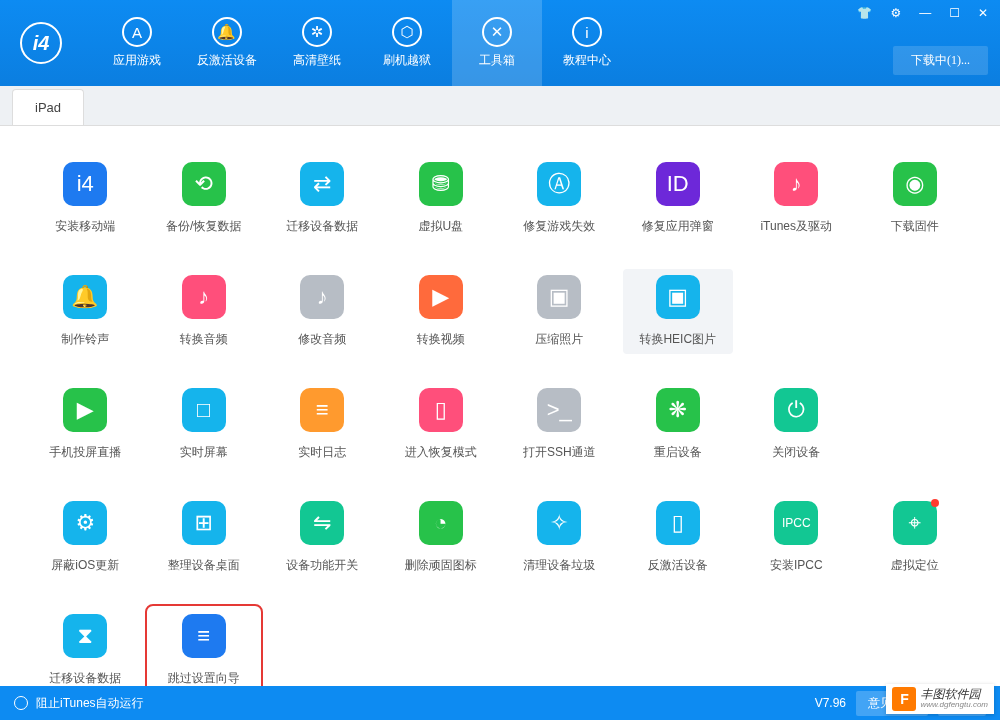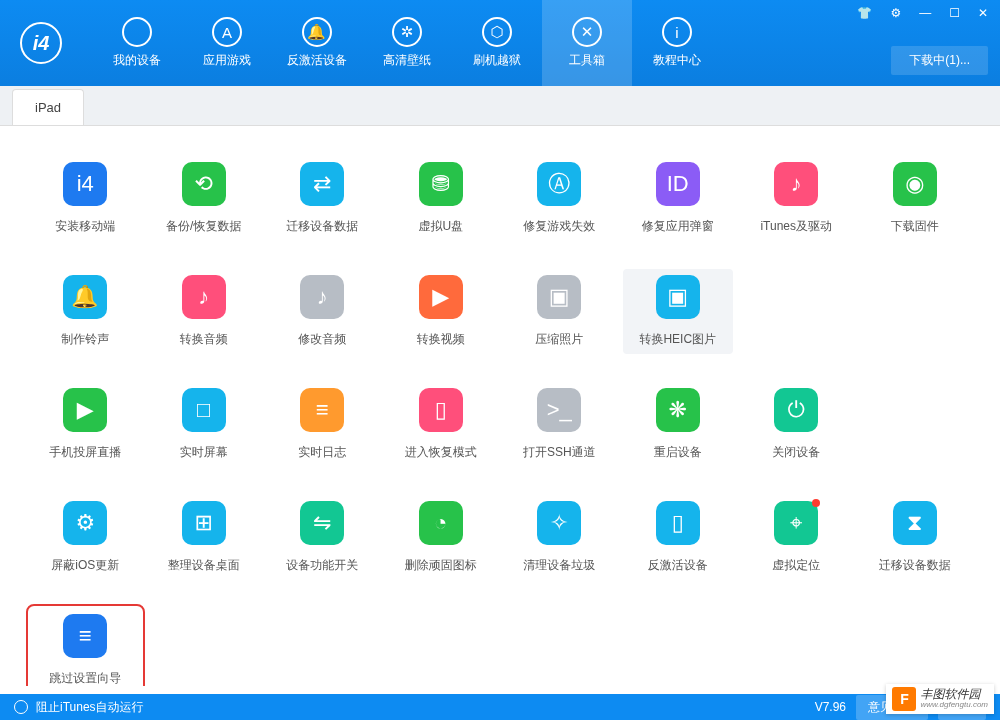--- a/index.html
+++ b/index.html
@@ -13,57 +13,53 @@
 .logo-sub { font-size: 12px; opacity: .9; }
 
 .nav { display: flex; margin-left: 30px; height: 100%; }
 .nav-item { width: 90px; display: flex; flex-direction: column; align-items: center; justify-content: center; color: #fff; cursor: pointer; gap: 5px; }
 .nav-item.active { background: rgba(255,255,255,0.18); }
 .nav-icon { width: 30px; height: 30px; border: 2px solid #fff; border-radius: 50%; display: flex; align-items: center; justify-content: center; font-size: 15px; }
 .nav-label { font-size: 12px; }
 
 .win-ctrl { position: absolute; top: 4px; right: 8px; display: flex; gap: 10px; color: #fff; font-size: 12px; }
 .win-ctrl span { cursor: pointer; padding: 2px 4px; }
-.dl-btn { position: absolute; top: 46px; right: 12px; background: rgba(255,255,255,0.15); color: #fff; padding: 6px 18px; font-size: 12px; border-radius: 2px; cursor: pointer; }
+.dl-btn { position: absolute; top: 46px; right: 12px; background: rgba(255,255,255,0.15); color: #fff; padding: 6px 18px; font-size: 12px; border-radius: 2px; cursor: pointer; font-family: Liberation Serif, serif; }
 
 .tabs { height: 40px; background: #eef1f4; display: flex; align-items: flex-end; padding: 0 12px; border-bottom: 1px solid #ddd; }
 .tab { padding: 10px 22px; background: #fff; border: 1px solid #ddd; border-bottom: none; font-size: 13px; color: #444; border-radius: 4px 4px 0 0; cursor: pointer; }
 
 .content { padding: 30px 30px 10px; height: 560px; overflow-y: auto; }
 .grid { display: grid; grid-template-columns: repeat(8, 1fr); gap: 28px 8px; }
 .tool { display: flex; flex-direction: column; align-items: center; gap: 12px; cursor: pointer; padding: 6px 2px; border-radius: 4px; position: relative; }
 .tool.hover { background: #f2f4f7; }
 .tool.boxed { outline: 2px solid #e53935; outline-offset: 2px; }
 .tool-icon { width: 44px; height: 44px; border-radius: 10px; display: flex; align-items: center; justify-content: center; color: #fff; font-size: 22px; position: relative; }
 .tool-label { font-size: 12px; color: #555; white-space: nowrap; }
 .dot { position: absolute; top: -2px; right: -2px; width: 8px; height: 8px; background: #ff3b30; border-radius: 50%; }
 
-.footer { position: absolute; bottom: 0; left: 0; right: 0; height: 26px; background: #0d8bf2; color: #fff; display: flex; align-items: center; padding: 0 14px; font-size: 12px; }
+.footer { position: absolute; bottom: 0; left: 0; right: 0; height: 34px; background: #0d8bf2; color: #fff; display: flex; align-items: center; padding: 0 14px; font-size: 12px; }
 .ft-circle { width: 14px; height: 14px; border: 1.5px solid #fff; border-radius: 50%; margin-right: 8px; }
 .ft-right { margin-left: auto; display: flex; align-items: center; gap: 10px; }
 .ft-btn { background: rgba(255,255,255,0.22); padding: 4px 12px; border-radius: 2px; cursor: pointer; }
 
 .watermark { position: absolute; right: 6px; bottom: 6px; background: #fff; display: flex; align-items: center; padding: 3px 6px; box-shadow: 0 1px 4px rgba(0,0,0,.2); font-size: 12px; color: #333; gap: 4px; }
 .wm-icon { width: 24px; height: 24px; background: #ff7a00; color: #fff; font-weight: bold; display: flex; align-items: center; justify-content: center; border-radius: 3px; font-size: 14px; }
 .wm-text { line-height: 1.1; font-style: italic; }
 .wm-sub { font-size: 8px; color: #888; }
 </style>
 </head>
 <body>
 
 <div class="header">
   <div class="logo-area">
     <div class="logo-badge">i4</div>
   </div>
   <div class="nav" id="nav">
       <div class="nav-item">
-        <div class="nav-icon"></div>
-        <div class="nav-label">我的设备</div>
-      </div>
-      <div class="nav-item">
         <div class="nav-icon">A</div>
         <div class="nav-label">应用游戏</div>
       </div>
       <div class="nav-item">
         <div class="nav-icon">🔔</div>
         <div class="nav-label">反激活设备</div>
       </div>
       <div class="nav-item">
         <div class="nav-icon">✲</div>
         <div class="nav-label">高清壁纸</div>
@@ -111,21 +107,21 @@
       </div>
       <div class="tool">
         <div class="tool-icon" style="background: rgb(39, 194, 74); font-size: 22px;">⛃</div>
         <div class="tool-label">虚拟U盘</div>
       </div>
       <div class="tool">
         <div class="tool-icon" style="background: rgb(21, 180, 236); font-size: 22px;">Ⓐ</div>
         <div class="tool-label">修复游戏失效</div>
       </div>
       <div class="tool">
-        <div class="tool-icon" style="background: #8b5cf6; font-size: 22px;">ID</div>
+        <div class="tool-icon" style="background: #6d28d9; font-size: 22px;">ID</div>
         <div class="tool-label">修复应用弹窗</div>
       </div>
       <div class="tool">
         <div class="tool-icon" style="background: rgb(255, 79, 123); font-size: 22px;">♪</div>
         <div class="tool-label">iTunes及驱动</div>
       </div>
       <div class="tool">
         <div class="tool-icon" style="background: rgb(39, 194, 74); font-size: 22px;">◉</div>
         <div class="tool-label">下载固件</div>
       </div>
@@ -200,20 +196,24 @@
         <div class="tool-icon" style="background: rgb(39, 194, 74); font-size: 22px;">◔</div>
         <div class="tool-label">删除顽固图标</div>
       </div>
       <div class="tool">
         <div class="tool-icon" style="background: rgb(21, 180, 236); font-size: 22px;">✧</div>
         <div class="tool-label">清理设备垃圾</div>
       </div>
       <div class="tool">
         <div class="tool-icon" style="background: rgb(21, 180, 236); font-size: 22px;">▯</div>
         <div class="tool-label">反激活设备</div>
+      </div>
+      <div class="tool">
+        <div class="tool-icon" style="background: rgb(18, 199, 147); font-size: 12px;">IPCC</div>
+        <div class="tool-label">安装IPCC</div>
       </div>
       <div class="tool">
         <div class="tool-icon" style="background: rgb(18, 199, 147); font-size: 22px;">⌖<div class="dot"></div></div>
         <div class="tool-label">虚拟定位</div>
       </div>
       <div class="tool">
         <div class="tool-icon" style="background: rgb(21, 180, 236); font-size: 22px;">⧗</div>
         <div class="tool-label">迁移设备数据</div>
       </div>
       <div class="tool boxed">

